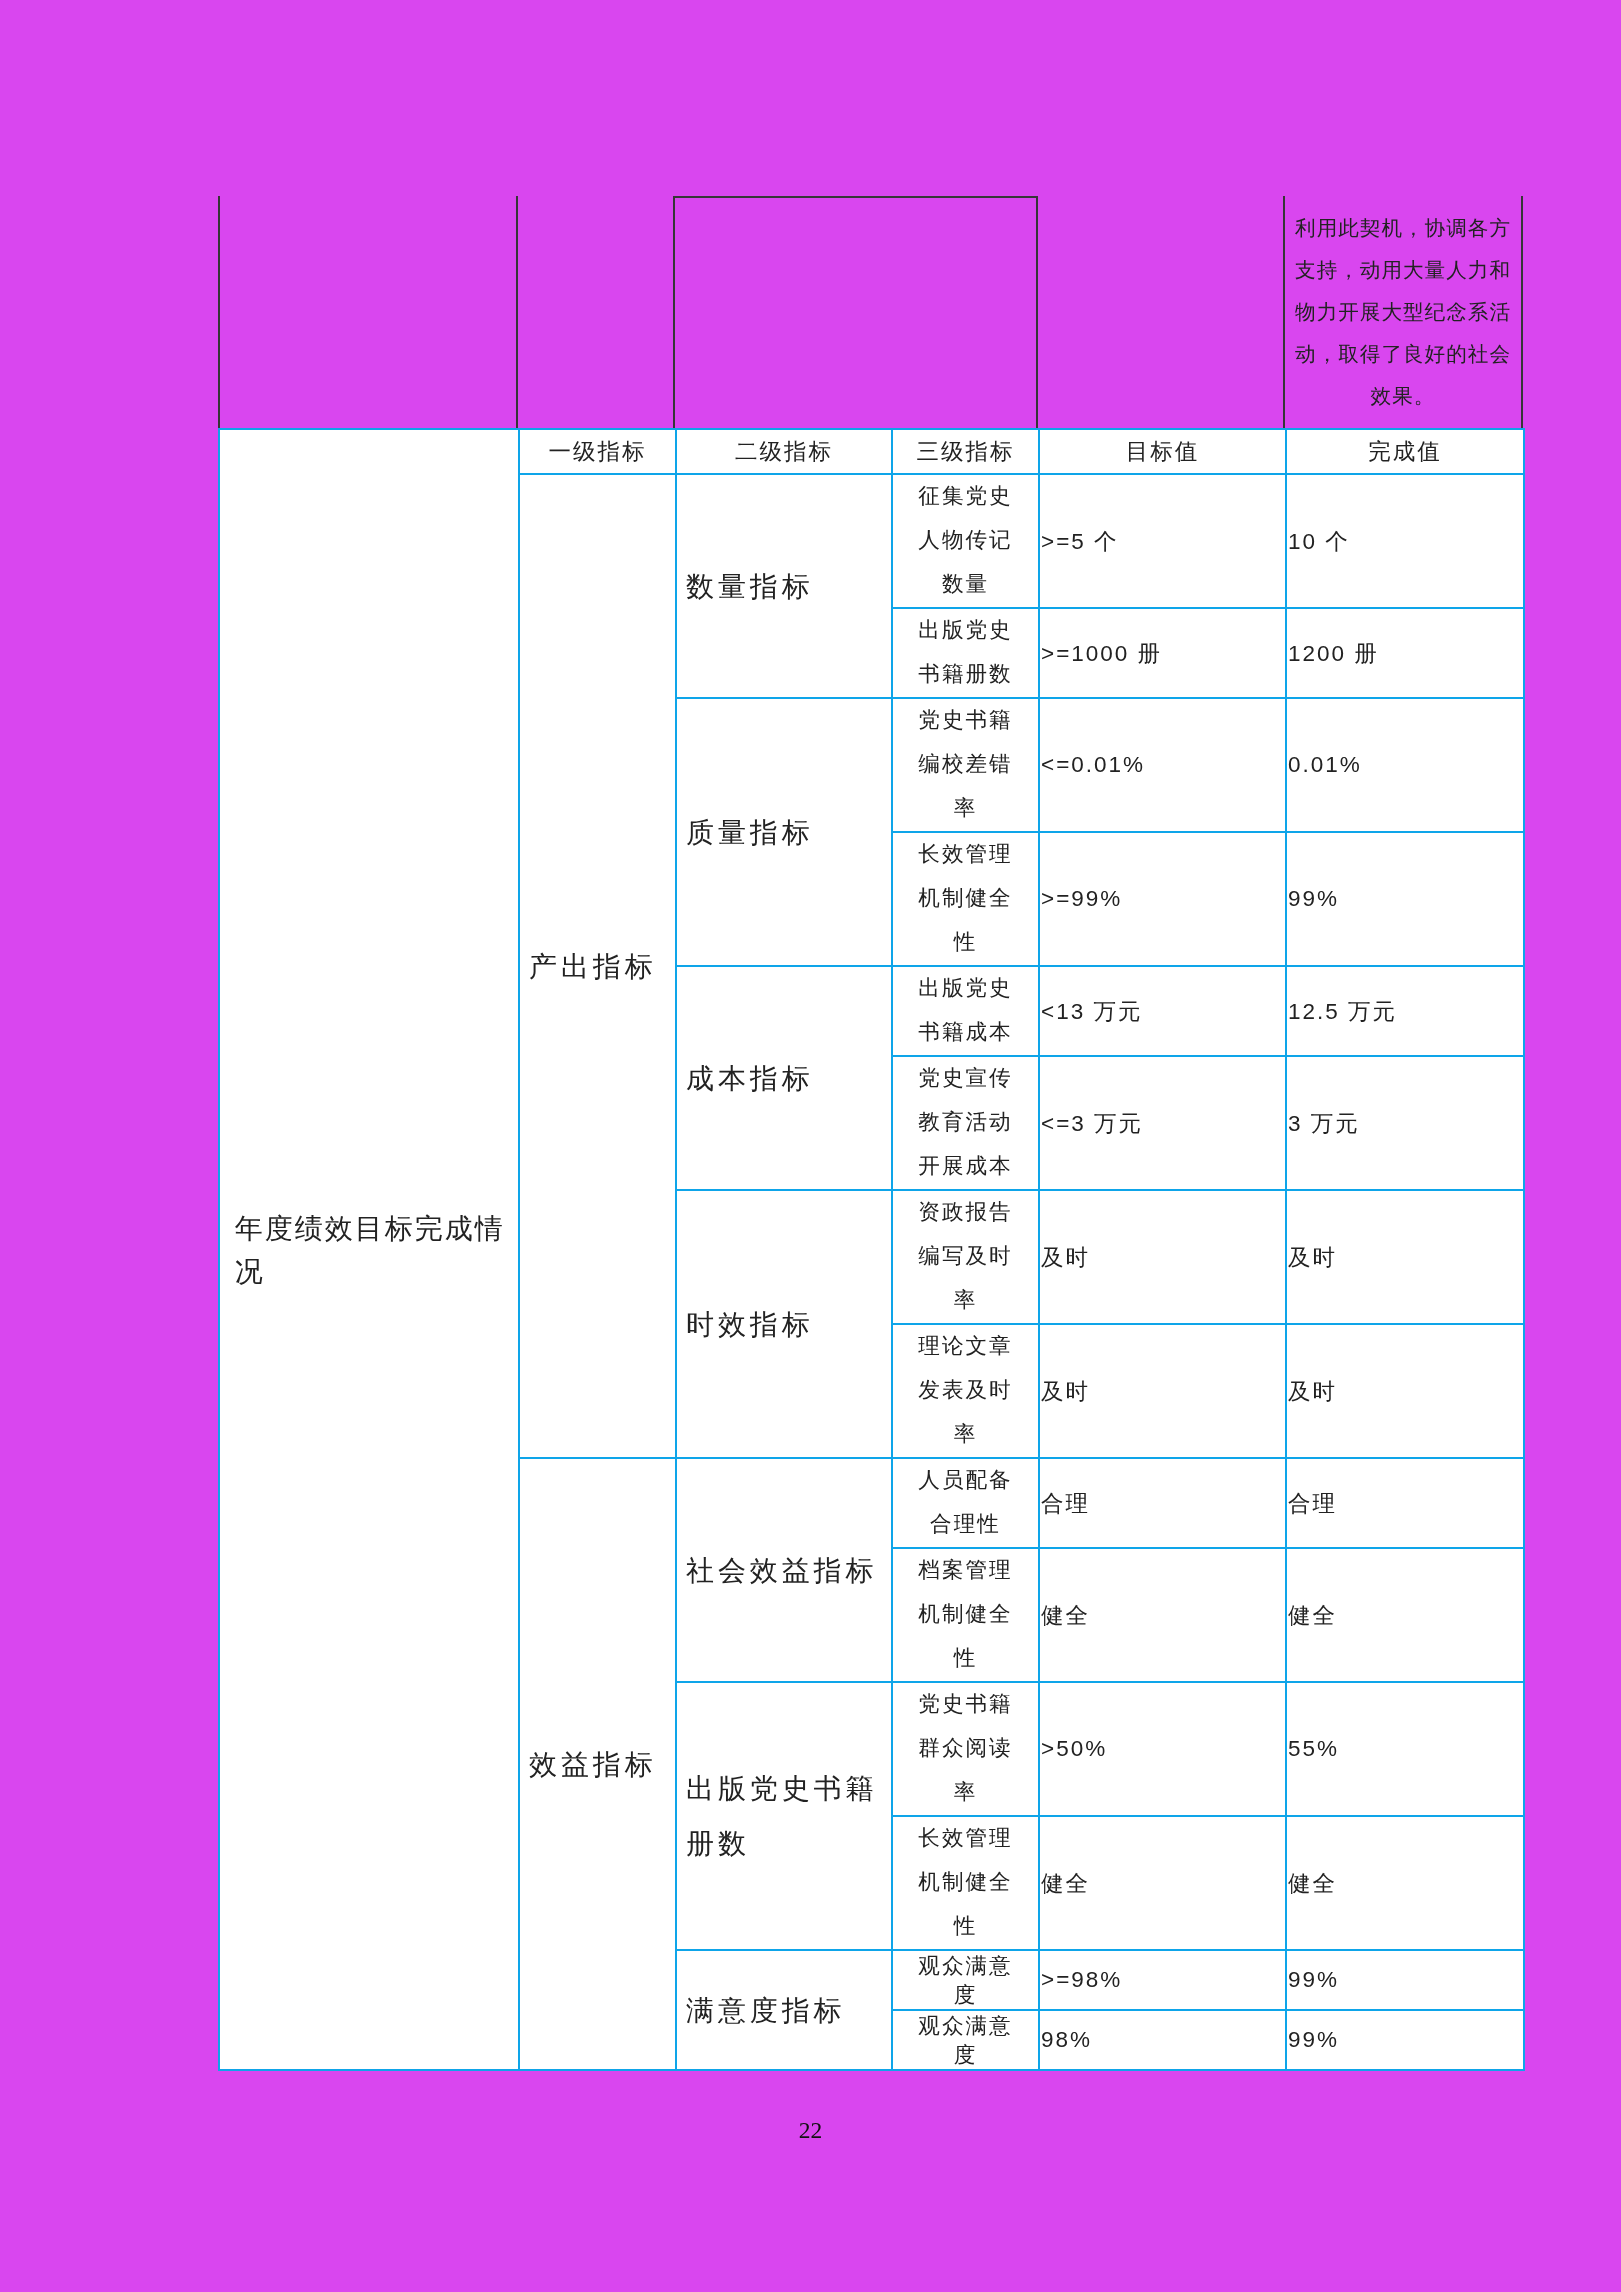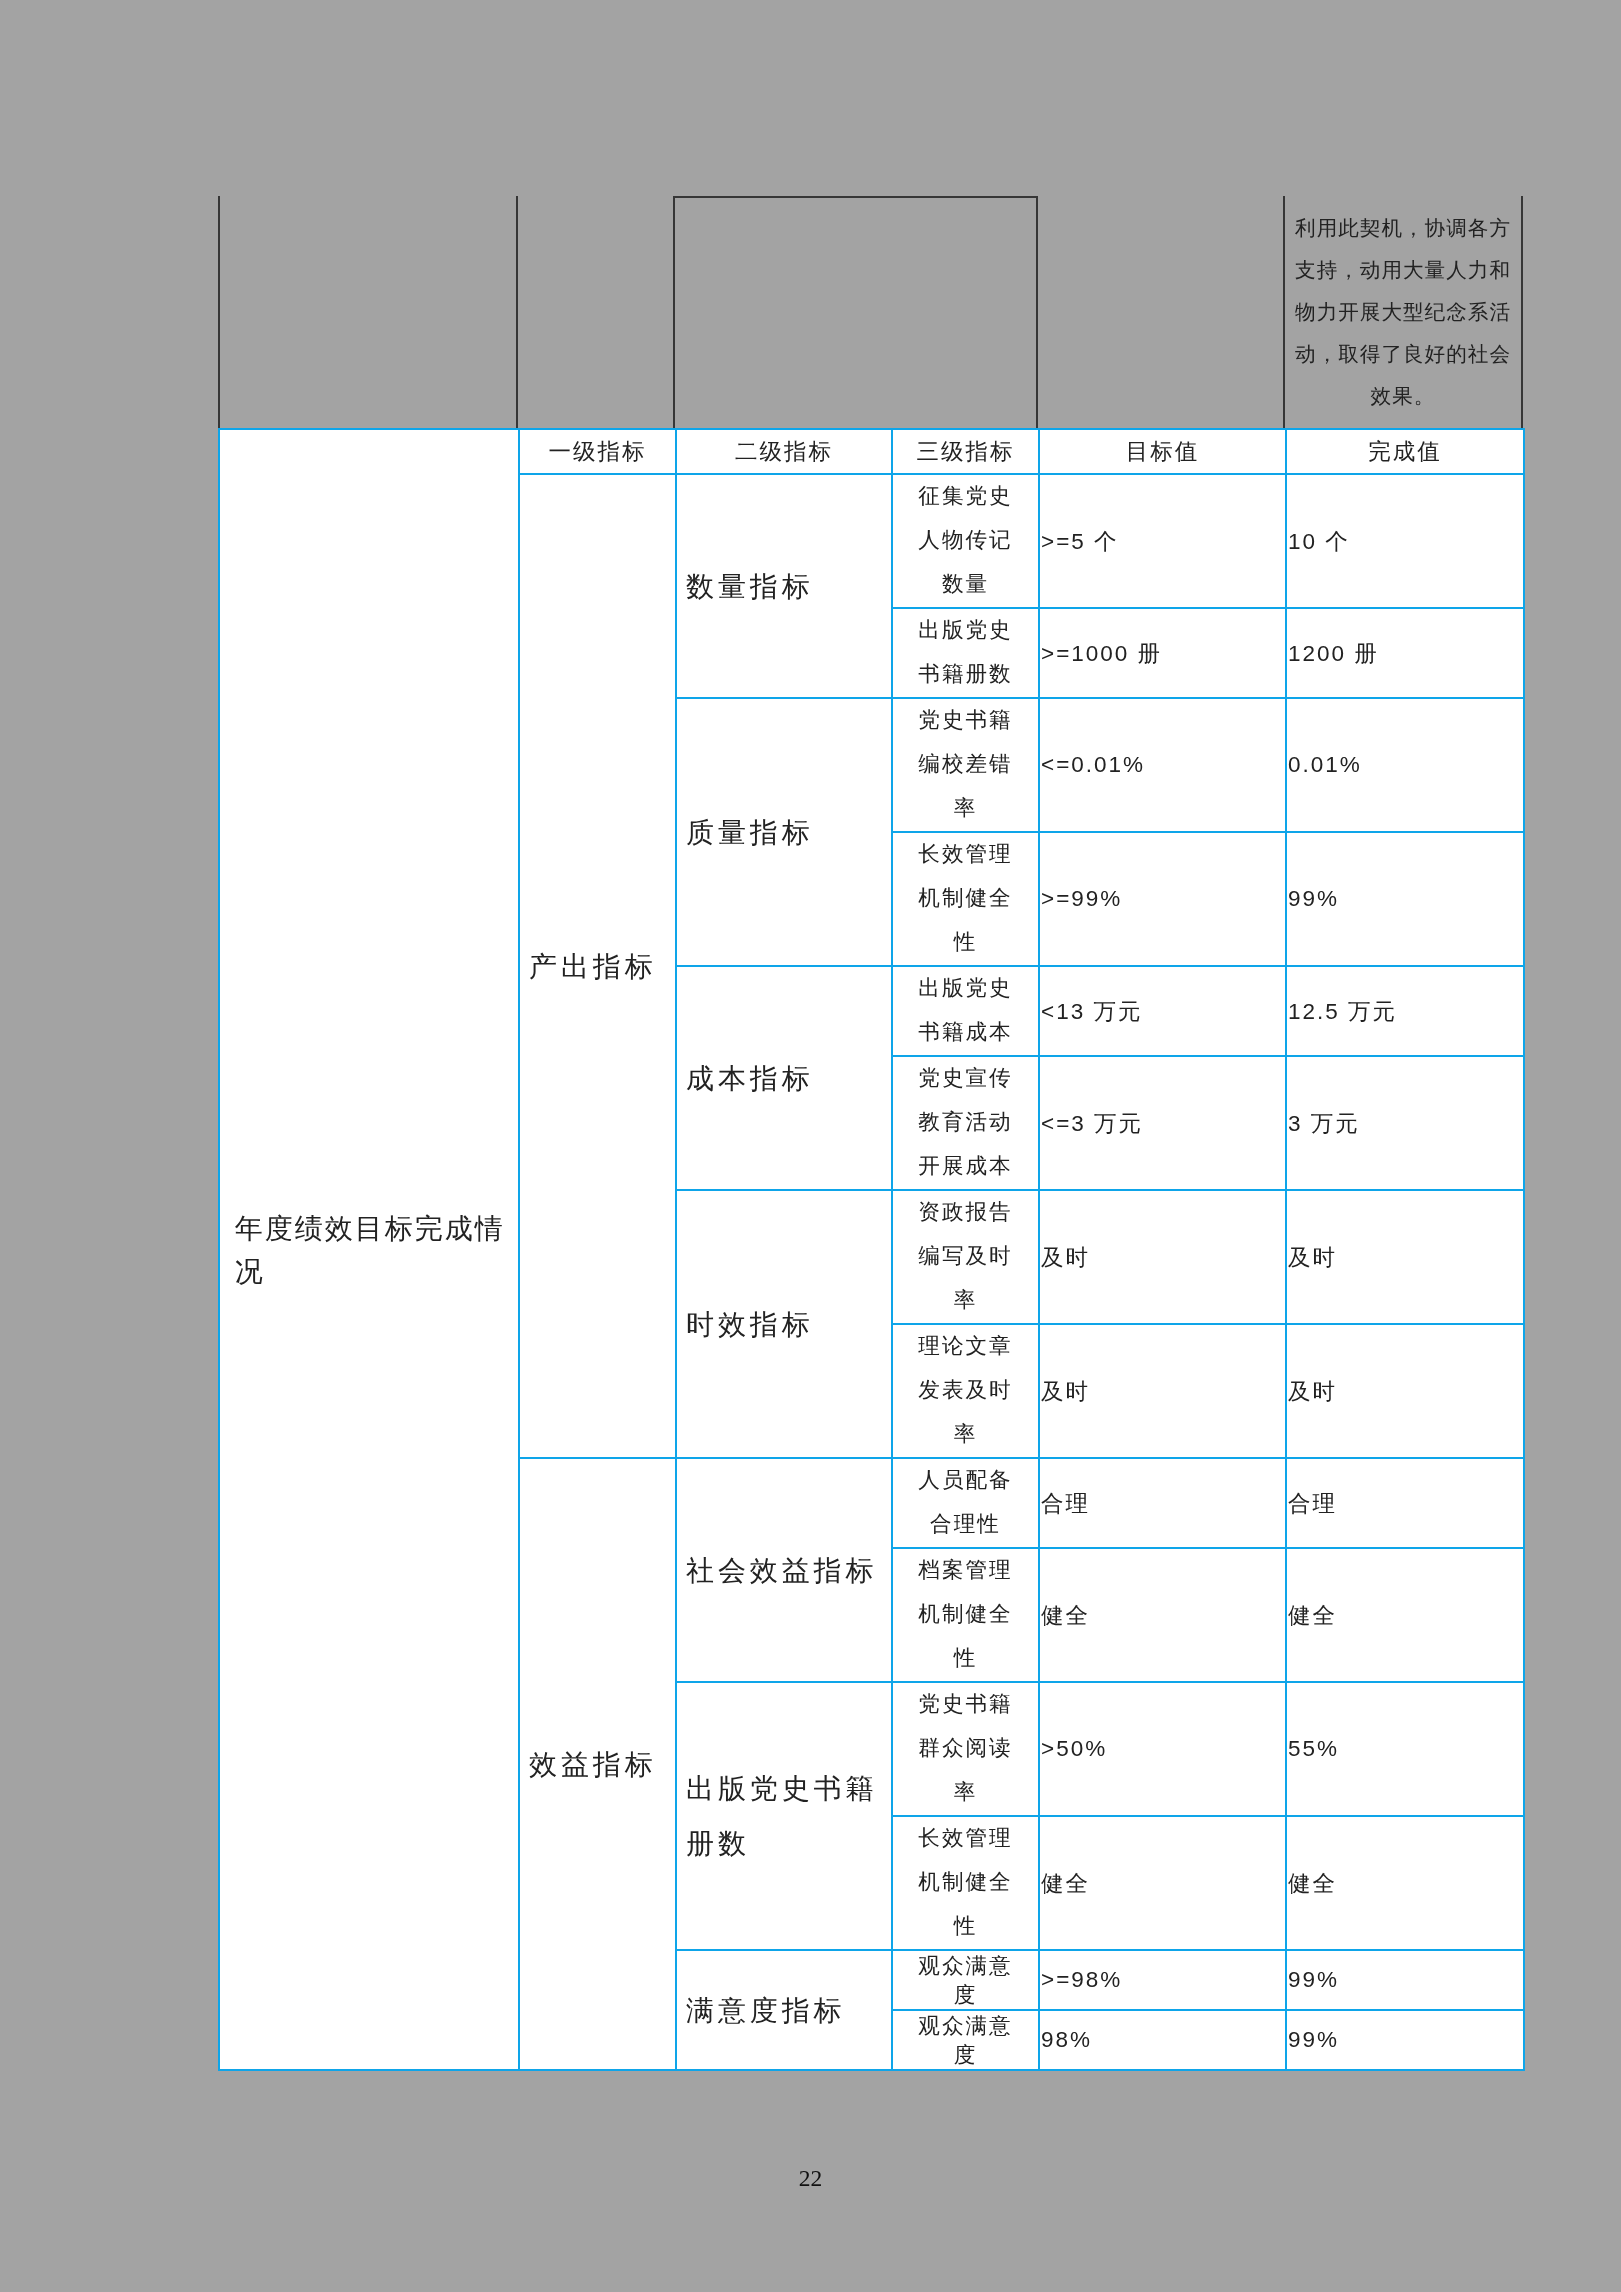--- a/index.html
+++ b/index.html
@@ -1,19 +1,19 @@
 <!DOCTYPE html>
 <html><head>
 <meta charset="utf-8">
 <style>
   html,body{margin:0;padding:0;background:#888;}
   .page{
     position:relative;
     width:1621px;height:2293px;
-    background:#a3a3a3;
+    background:#d946ef;
     font-family:"Liberation Sans", sans-serif;
     color:#1f1f1f;
     overflow:hidden;
   }
   
   .top-frag{
     position:absolute;left:218px;top:196px;width:1305px;height:232px;
     display:flex;
   }
   .top-frag .cell{
@@ -63,21 +63,21 @@
     text-align:center;padding:0 20px;color:#222;font-family:Liberation Mono, monospace;
   }
   td.val{
     font-size:22.5px;letter-spacing:2px;color:#222;
   }
   
   .pageno{
     position:absolute;left:0;top:2117px;width:100%;
     text-align:center;
     font-family:"Liberation Serif", serif;
-    font-size:23.5px;color:#111;margin-top:48px;
+    font-size:23.5px;color:#111;
   }
 </style>
 </head>
 <body>
 
 <div class="page">
 
   <div class="top-frag">
     <div class="cell first" style="width:300px"></div>
     <div class="cell" style="width:157px"></div>

